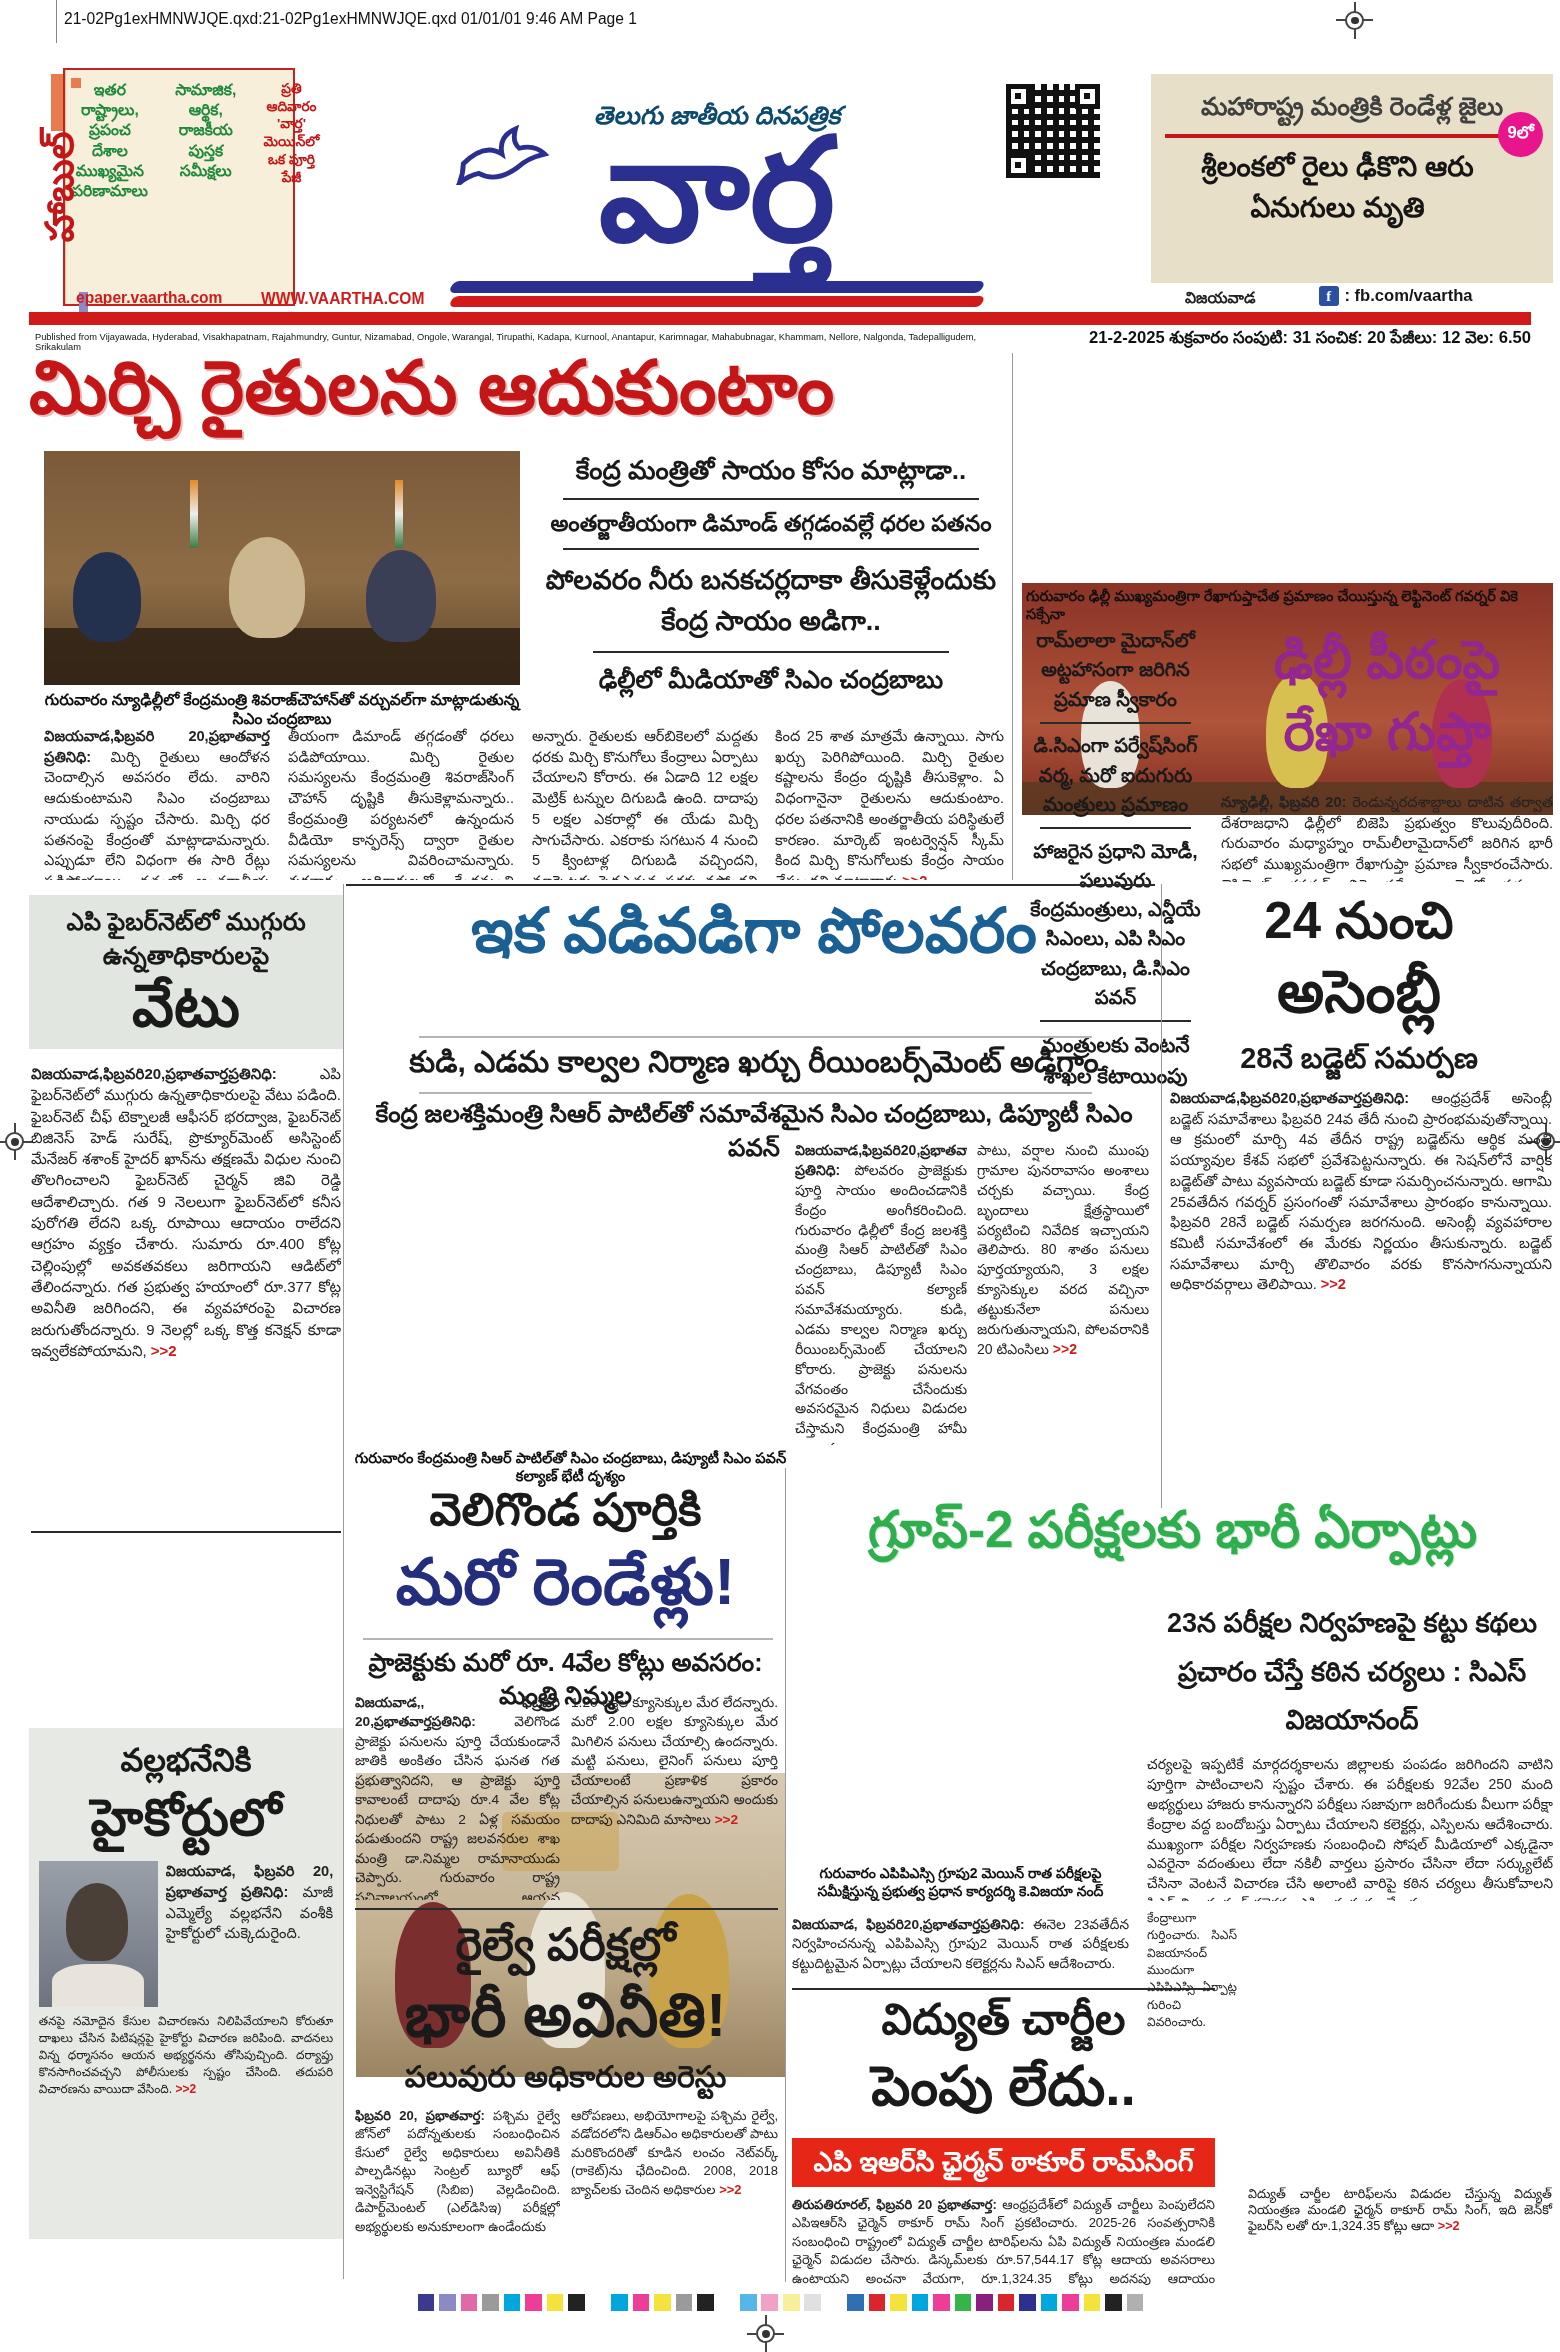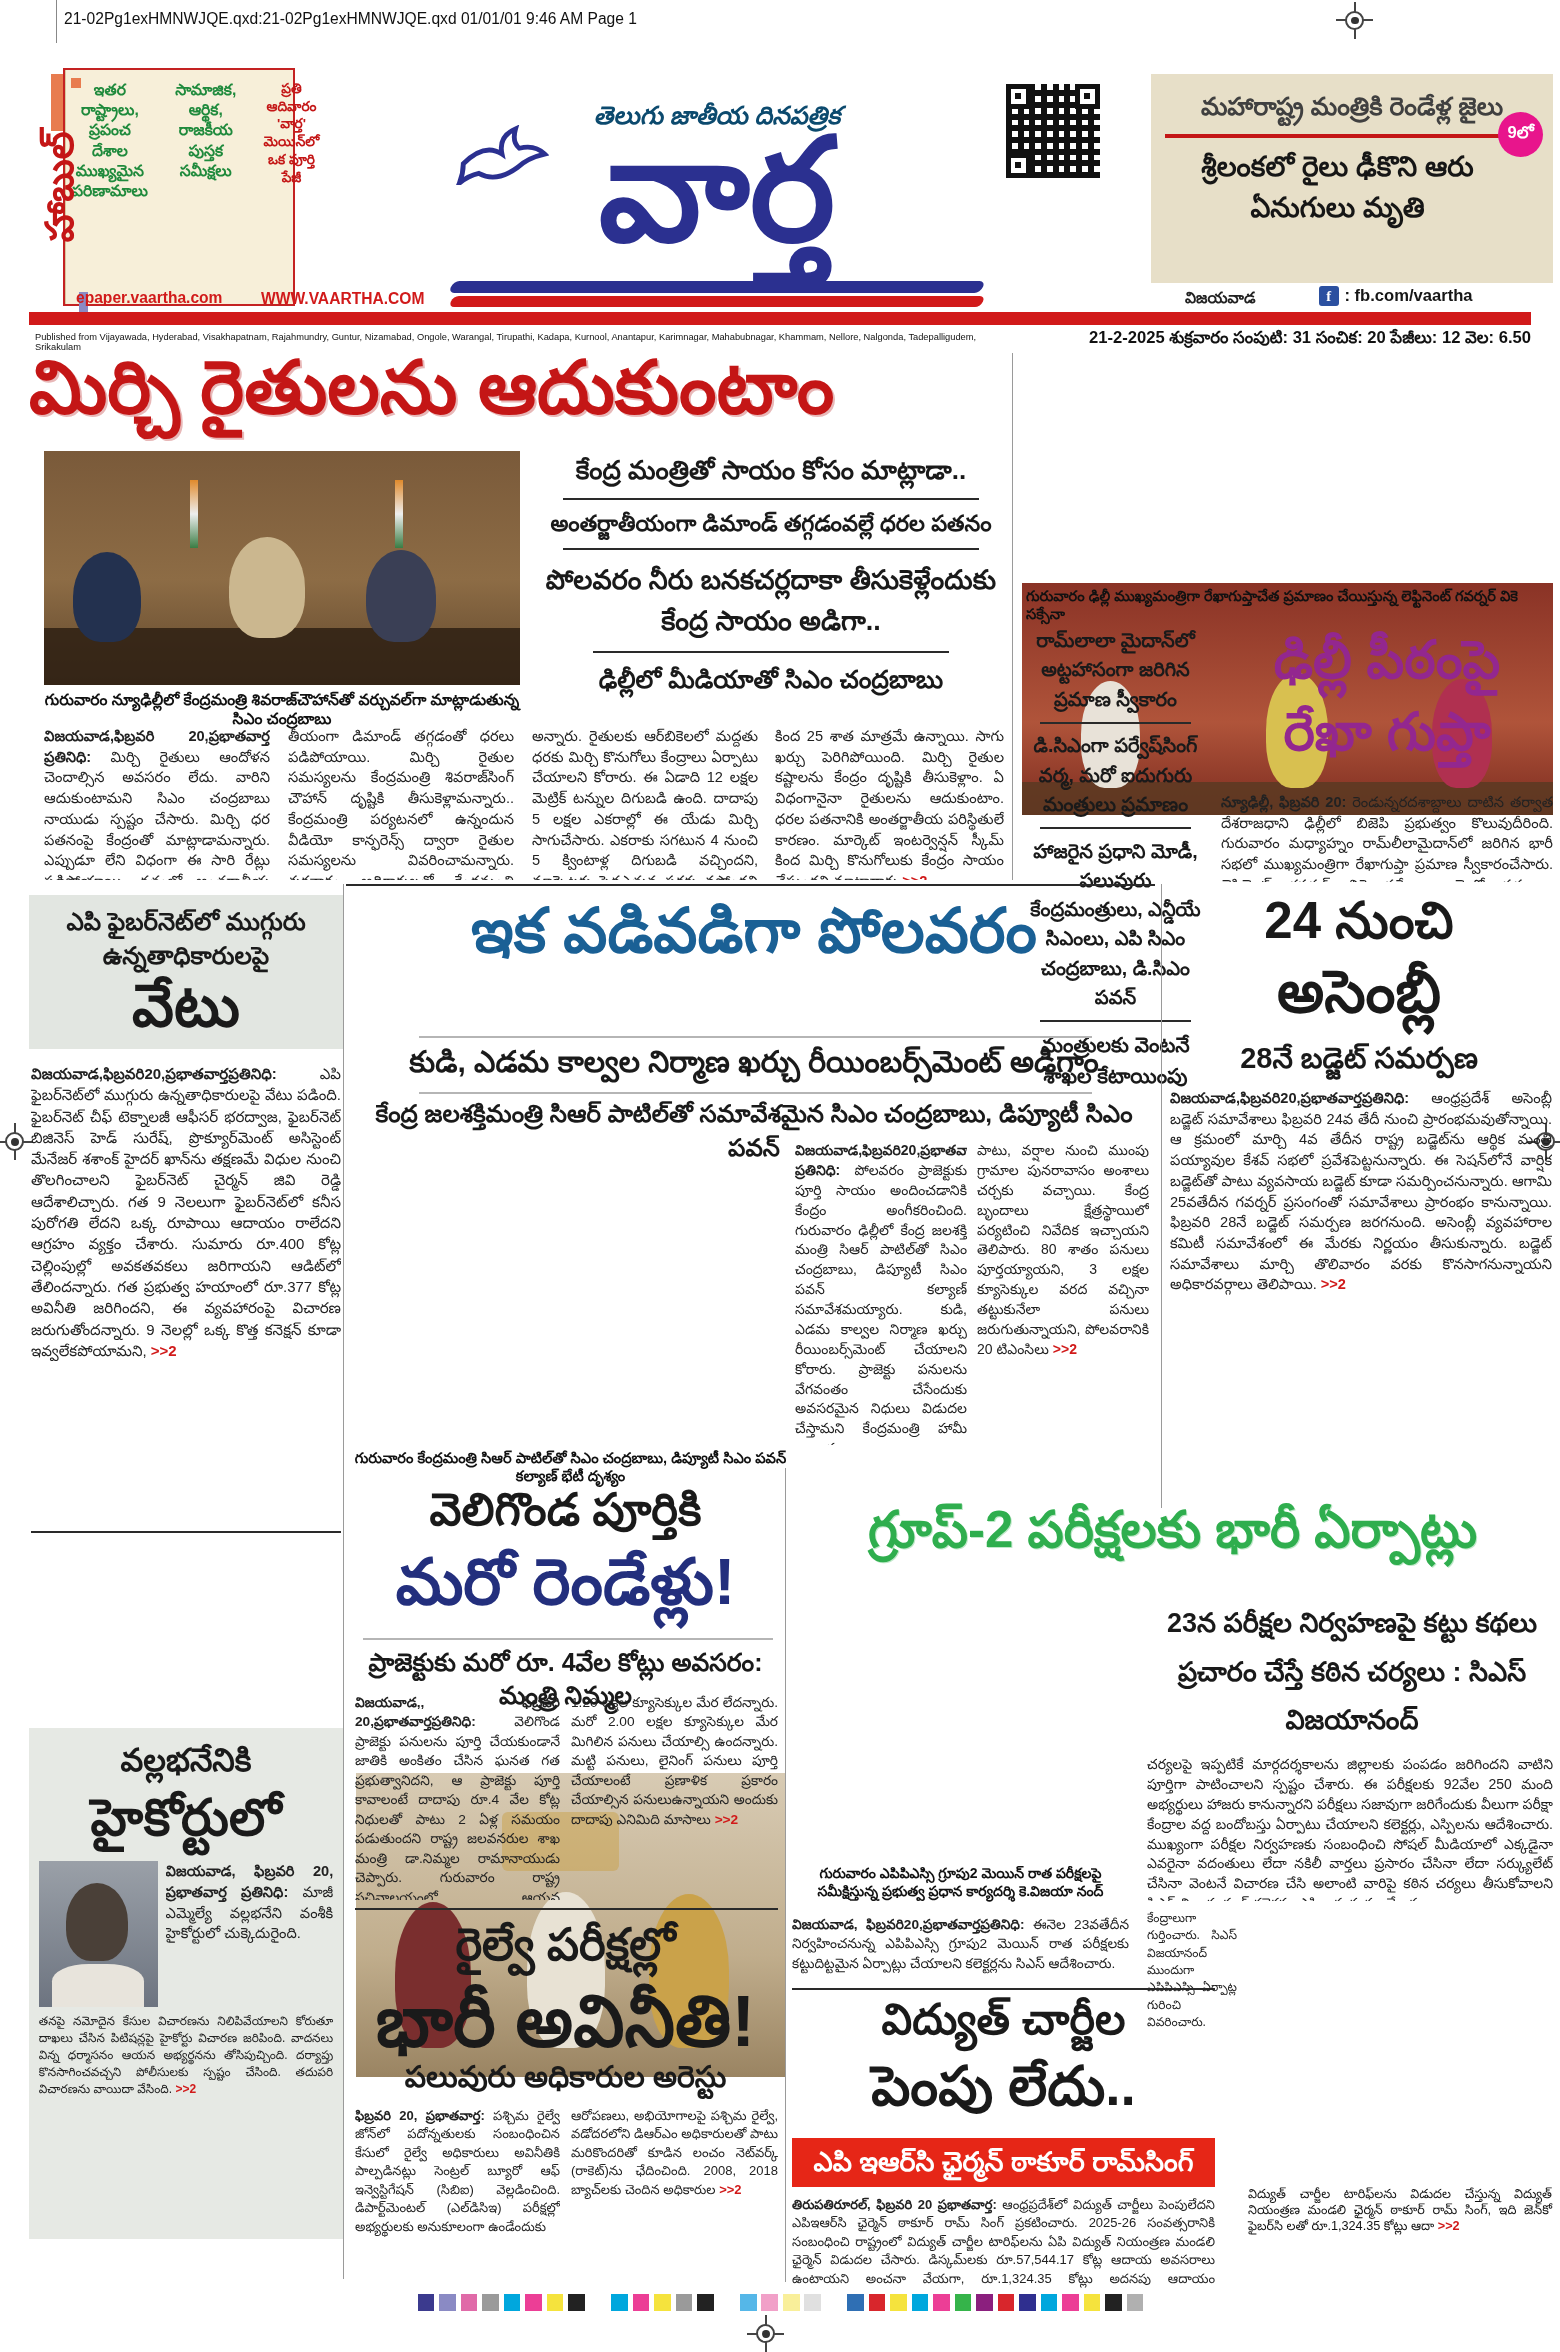--- a/index.html
+++ b/index.html
@@ -234,21 +234,21 @@
   <div class="abs vrule" style="left:785px;top:1468px;height:814px"></div>
   <div class="abs c b" style="left:351px;top:1484px;width:429px;font-size:45px">వెలిగొండ పూర్తికి</div>
   <div class="abs c b" style="left:351px;top:1545px;width:429px;font-size:64px;color:#232f7d">మరో రెండేళ్లు!</div>
   <div class="abs lrule" style="left:363px;top:1638px;width:410px;height:2px"></div>
   <div class="abs c b" style="left:351px;top:1646px;width:429px;font-size:25px;line-height:1.3">ప్రాజెక్టుకు మరో రూ. 4వేల కోట్లు అవసరం: మంత్రి నిమ్మల</div>
   <div class="abs bodytxt j" style="left:355px;top:1693px;width:205px;height:207px;font-size:13.7px"><span class="dl">విజయవాడ,, ఫిబ్రవరి 20,ప్రభాతవార్తప్రతినిధి:</span> <span>వెలిగొండ ప్రాజెక్టు పనులను పూర్తి చేయకుండానే జాతికి అంకితం చేసిన ఘనత గత ప్రభుత్వానిదని, ఆ ప్రాజెక్టు పూర్తి కావాలంటే దాదాపు రూ.4 వేల కోట్ల నిధులతో పాటు 2 ఏళ్ల సమయం పడుతుందని రాష్ట్ర జలవనరుల శాఖ మంత్రి డా.నిమ్మల రామానాయుడు చెప్పారు. గురువారం రాష్ట్ర సచివాలయంలో ఆయన పాత్రికేయులతో మాట్లాడుతూ 4.50 లక్షల</span></div>
   <div class="abs bodytxt j" style="left:571px;top:1693px;width:207px;height:207px;font-size:13.7px"><span>1.20 లక్షల క్యూసెక్కుల మేర లేదన్నారు. మరో 2.00 లక్షల క్యూసెక్కుల మేర మిగిలిన పనులు చేయాల్సి ఉందన్నారు. మట్టి పనులు, లైనింగ్ పనులు పూర్తి చేయాలంటే ప్రణాళిక ప్రకారం చేయాల్సిన పనులుఉన్నాయని అందుకు దాదాపు ఎనిమిది మాసాలు</span> <span class="more">&gt;&gt;2</span></div>
   <div class="abs rule" style="left:355px;top:1908px;width:423px;height:2px"></div>
 
   <div class="abs c b" style="left:351px;top:1919px;width:429px;font-size:45px">రైల్వే పరీక్షల్లో</div>
-  <div class="abs c b" style="left:351px;top:1980px;width:429px;font-size:72px">భారీ అవినీతి!</div>
+  <div class="abs c b" style="left:351px;top:1980px;width:429px;font-size:61px">భారీ అవినీతి!</div>
   <div class="abs c b" style="left:351px;top:2060px;width:429px;font-size:30px">పలువురు అధికారుల అరెస్టు</div>
   <div class="abs bodytxt j" style="left:355px;top:2107px;width:205px;height:176px;font-size:13px"><span class="dl">ఫిబ్రవరి 20, ప్రభాతవార్త:</span> <span>పశ్చిమ రైల్వే జోన్‌లో పదోన్నతులకు సంబంధించిన కేసులో రైల్వే అధికారులు అవినీతికి పాల్పడినట్లు సెంట్రల్ బ్యూరో ఆఫ్ ఇన్వెస్టిగేషన్ (సిబిఐ) వెల్లడించింది. డిపార్ట్‌మెంటల్ (ఎల్‌డిసిఇ) పరీక్షల్లో అభ్యర్థులకు అనుకూలంగా ఉండేందుకు</span></div>
   <div class="abs bodytxt j" style="left:571px;top:2107px;width:207px;height:176px;font-size:13px"><span>ఆరోపణలు, అభియోగాలపై పశ్చిమ రైల్వే, వడోదరలోని డిఆర్‌ఎం అధికారులతో పాటు మరికొందరితో కూడిన లంచం నెట్‌వర్క్ (రాకెట్)ను ఛేదించింది. 2008, 2018 బ్యాచ్‌లకు చెందిన అధికారుల</span> <span class="more">&gt;&gt;2</span></div>
 
   <div class="abs c b" style="left:792px;top:1500px;width:761px;font-size:51px;color:#2fae4e;text-shadow:1px 1px 0 #bfe8c9">గ్రూప్-2 పరీక్షలకు భారీ ఏర్పాట్లు</div>
 
   <div class="abs cap c" style="left:792px;top:1865px;width:337px;font-size:14px">గురువారం ఎపిపిఎస్సి గ్రూపు2 మెయిన్ రాత పరీక్షలపై సమీక్షిస్తున్న ప్రభుత్వ ప్రధాన కార్యదర్శి కె.విజయా నంద్</div>
   <div class="abs bodytxt j" style="left:792px;top:1915px;width:337px;height:62px;font-size:13.7px"><span class="dl">విజయవాడ, ఫిబ్రవరి20,ప్రభాతవార్తప్రతినిధి:</span> <span>ఈనెల 23వతేదీన నిర్వహించనున్న ఎపిపిఎస్సి గ్రూపు2 మెయిన్ రాత పరీక్షలకు కట్టుదిట్టమైన ఏర్పాట్లు చేయాలని కలెక్టర్లను సిఎస్ ఆదేశించారు.</span></div>
 
   <div class="abs c b" style="left:1151px;top:1599px;width:402px;font-size:27px;line-height:1.8">23న పరీక్షల నిర్వహణపై కట్టు కథలు ప్రచారం చేస్తే కఠిన చర్యలు : సిఎస్ విజయానంద్</div>

